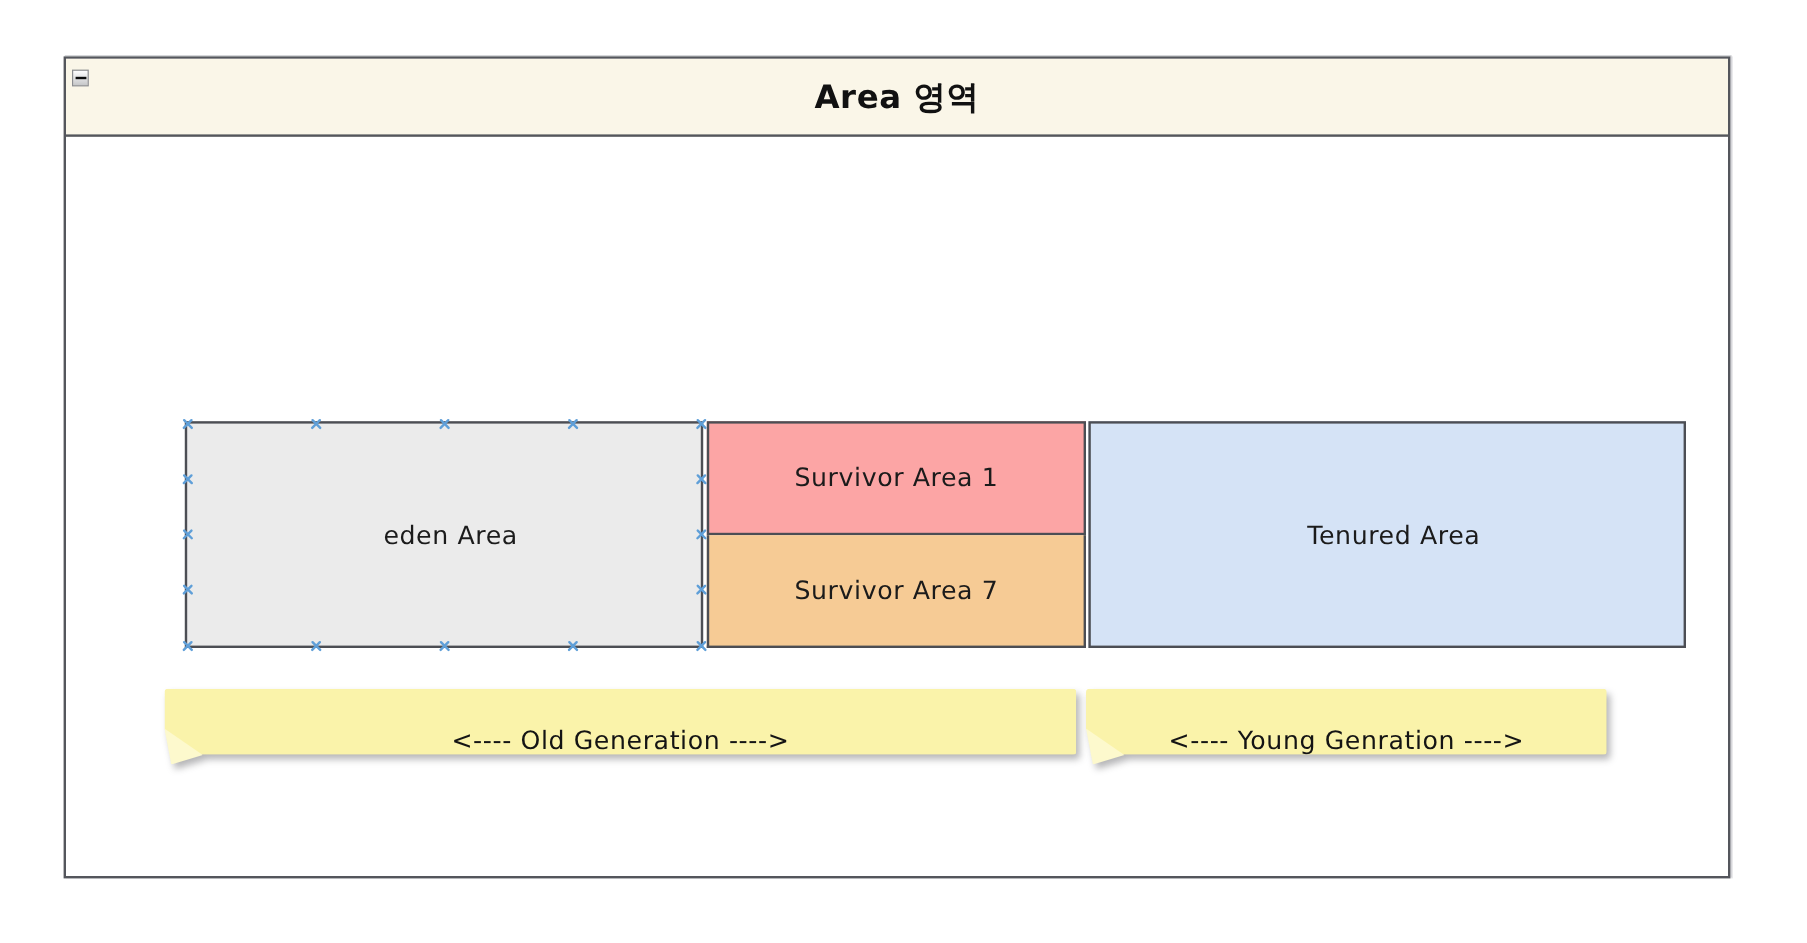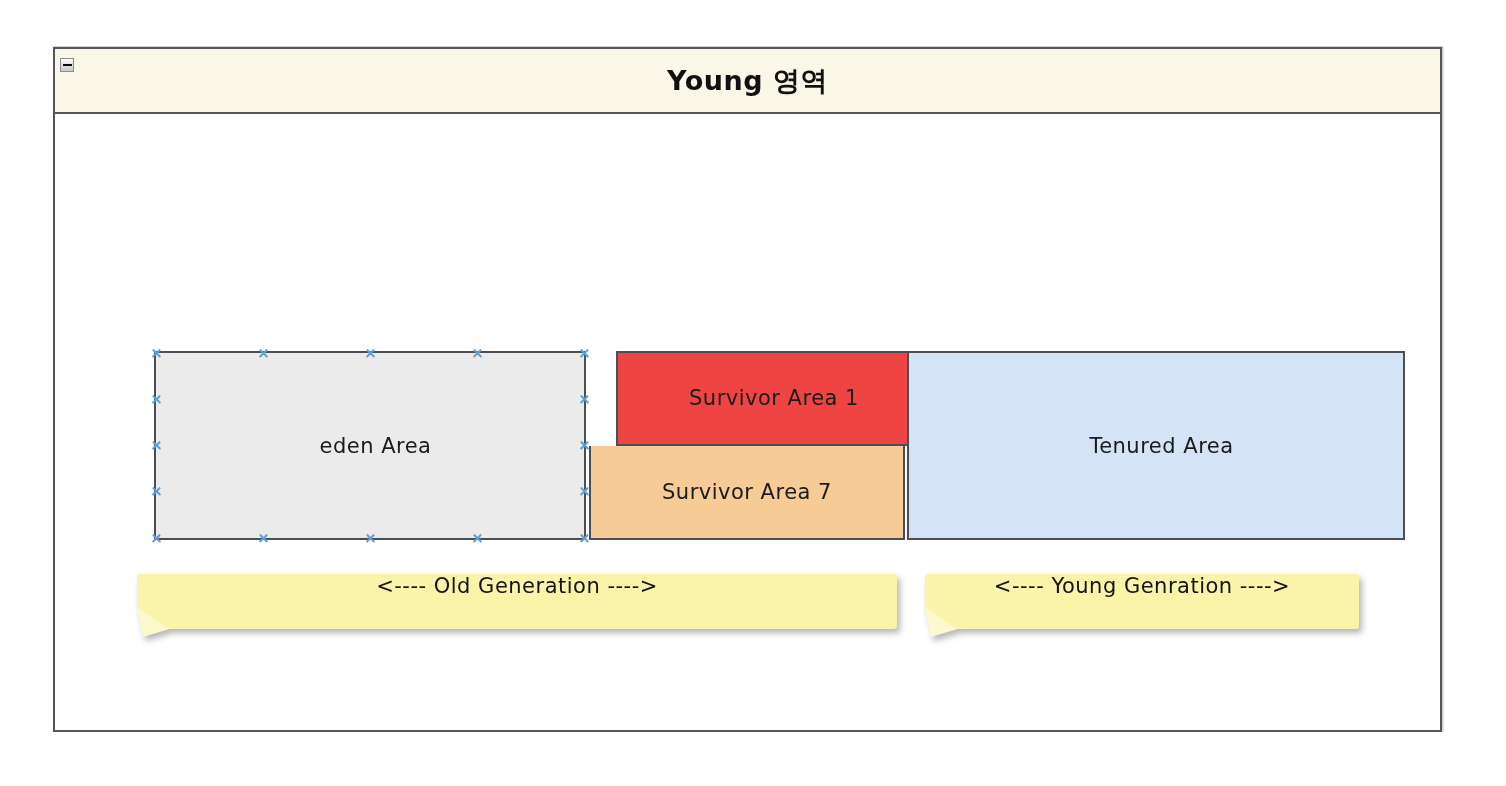--- a/index.html
+++ b/index.html
@@ -65,46 +65,46 @@
     background:var(--handle);border-radius:1px;
   }
   .handle::before{transform:translate(-50%,-50%) rotate(45deg);}
   .handle::after{transform:translate(-50%,-50%) rotate(-45deg);}
   
   .note{
     position:absolute;height:55px;
     filter:drop-shadow(3px 4px 3px rgba(90,90,95,.45));
   }
   .note-old{left:82px;top:458px;width:760px;}
-  .note-young{left:850px;top:458px;width:434px;margin-left:20px;}
+  .note-young{left:850px;top:458px;width:434px;}
   .note-body{
     position:absolute;inset:0;
     border-radius:3px;
     clip-path:polygon(0 0,100% 0,100% 100%,30px 100%,0 calc(100% - 21px));
-    display:flex;align-items:flex-start;justify-content:center;
+    display:flex;align-items:flex-end;justify-content:center;
   }
   .note-fold{
     position:absolute;left:0;top:calc(100% - 22px);width:32px;height:30px;
     background:var(--note-fold);
     clip-path:polygon(0 0,100% 74%,18% 100%);
   }
   .note-label{font-size:21px;letter-spacing:.5px;color:#141414;}
 </style>
 </head>
 <body>
 
 <div class="screen">
 
   <div class="group-frame">
 
     <div class="group-header">
       <button class="collapse-btn">
         <span class="minus-bar"></span>
       </button>
-      <span class="group-title">Young 영역</span>
+      <span class="group-title">Area 영역</span>
     </div>
 
     <div class="canvas">
 
       <div class="region region-eden" id="eden-region" style="background-color: rgb(235, 235, 235);">
         <span class="region-label">eden Area</span>
       <span class="handle" style="left: 0%; top: 0%;"></span>
           <span class="handle" style="left: 0%; top: 100%;"></span>
           <span class="handle" style="left: 25%; top: 0%;"></span>
           <span class="handle" style="left: 25%; top: 100%;"></span>
@@ -116,21 +116,21 @@
           <span class="handle" style="left: 100%; top: 100%;"></span>
           <span class="handle" style="left: 0%; top: 25%;"></span>
           <span class="handle" style="left: 100%; top: 25%;"></span>
           <span class="handle" style="left: 0%; top: 50%;"></span>
           <span class="handle" style="left: 100%; top: 50%;"></span>
           <span class="handle" style="left: 0%; top: 75%;"></span>
           <span class="handle" style="left: 100%; top: 75%;"></span>
         </div>
 
       <div class="survivor-stack">
-        <div class="survivor-half survivor-1" style="background-color: #ef4444; margin-left: 27px;">
+        <div class="survivor-half survivor-1" style="background-color: #fca5a5;">
           <span class="region-label">Survivor Area 1</span>
         </div>
         <div class="survivor-half survivor-2" style="background-color: rgb(246, 203, 149);">
           <span class="region-label">Survivor Area 7</span>
         </div>
       </div>
 
       <div class="region region-tenured" style="background-color: rgb(213, 227, 246);">
         <span class="region-label">Tenured Area</span>
       </div>

